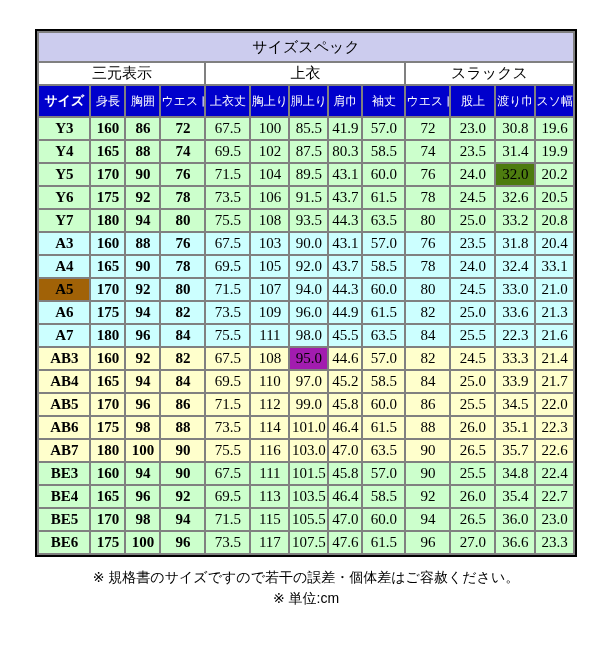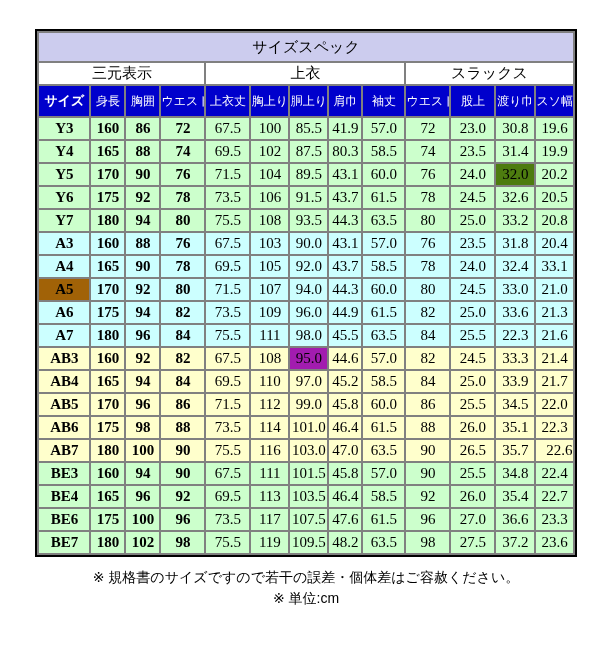--- a/index.html
+++ b/index.html
@@ -302,21 +302,21 @@
           <td class="cell b" style="background: rgb(255, 255, 204);">100</td>
           <td class="cell b" style="background: rgb(255, 255, 204);">90</td>
           <td class="cell" style="background: rgb(255, 255, 204);">75.5</td>
           <td class="cell" style="background: rgb(255, 255, 204);">116</td>
           <td class="cell" style="background: rgb(255, 255, 204);">103.0</td>
           <td class="cell" style="background: rgb(255, 255, 204);">47.0</td>
           <td class="cell" style="background: rgb(255, 255, 204);">63.5</td>
           <td class="cell" style="background: rgb(255, 255, 204);">90</td>
           <td class="cell" style="background: rgb(255, 255, 204);">26.5</td>
           <td class="cell" style="background: rgb(255, 255, 204);">35.7</td>
-          <td class="cell" style="background: rgb(255, 255, 204); text-align: right;">22.6</td>
+          <td class="cell" style="background: rgb(255, 255, 204);">22.6</td>
         </tr>
         <tr>
           <td class="cell b" style="background: rgb(204, 255, 204);">BE3</td>
           <td class="cell b" style="background: rgb(204, 255, 204);">160</td>
           <td class="cell b" style="background: rgb(204, 255, 204);">94</td>
           <td class="cell b" style="background: rgb(204, 255, 204);">90</td>
           <td class="cell" style="background: rgb(204, 255, 204);">67.5</td>
           <td class="cell" style="background: rgb(204, 255, 204);">111</td>
           <td class="cell" style="background: rgb(204, 255, 204);">101.5</td>
           <td class="cell" style="background: rgb(204, 255, 204);">45.8</td>
@@ -335,48 +335,48 @@
           <td class="cell" style="background: rgb(204, 255, 204);">113</td>
           <td class="cell" style="background: rgb(204, 255, 204);">103.5</td>
           <td class="cell" style="background: rgb(204, 255, 204);">46.4</td>
           <td class="cell" style="background: rgb(204, 255, 204);">58.5</td>
           <td class="cell" style="background: rgb(204, 255, 204);">92</td>
           <td class="cell" style="background: rgb(204, 255, 204);">26.0</td>
           <td class="cell" style="background: rgb(204, 255, 204);">35.4</td>
           <td class="cell" style="background: rgb(204, 255, 204);">22.7</td>
         </tr>
         <tr>
+          <td class="cell b" style="background: rgb(204, 255, 204);">BE5</td>
+          <td class="cell b" style="background: rgb(204, 255, 204);">170</td>
+          <td class="cell b" style="background: rgb(204, 255, 204);">98</td>
+          <td class="cell b" style="background: rgb(204, 255, 204);">94</td>
+          <td class="cell" style="background: rgb(204, 255, 204);">71.5</td>
+          <td class="cell" style="background: rgb(204, 255, 204);">115</td>
+          <td class="cell" style="background: rgb(204, 255, 204);">105.5</td>
+          <td class="cell" style="background: rgb(204, 255, 204);">47.0</td>
+          <td class="cell" style="background: rgb(204, 255, 204);">60.0</td>
+          <td class="cell" style="background: rgb(204, 255, 204);">94</td>
+          <td class="cell" style="background: rgb(204, 255, 204);">26.5</td>
+          <td class="cell" style="background: rgb(204, 255, 204);">36.0</td>
+          <td class="cell" style="background: rgb(204, 255, 204);">23.0</td>
+        </tr>
+        <tr>
           <td class="cell b" style="background: rgb(204, 255, 204);">BE6</td>
           <td class="cell b" style="background: rgb(204, 255, 204);">175</td>
           <td class="cell b" style="background: rgb(204, 255, 204);">100</td>
           <td class="cell b" style="background: rgb(204, 255, 204);">96</td>
           <td class="cell" style="background: rgb(204, 255, 204);">73.5</td>
           <td class="cell" style="background: rgb(204, 255, 204);">117</td>
           <td class="cell" style="background: rgb(204, 255, 204);">107.5</td>
           <td class="cell" style="background: rgb(204, 255, 204);">47.6</td>
           <td class="cell" style="background: rgb(204, 255, 204);">61.5</td>
           <td class="cell" style="background: rgb(204, 255, 204);">96</td>
           <td class="cell" style="background: rgb(204, 255, 204);">27.0</td>
           <td class="cell" style="background: rgb(204, 255, 204);">36.6</td>
           <td class="cell" style="background: rgb(204, 255, 204);">23.3</td>
         </tr>
-        <tr>
-          <td class="cell b" style="background: rgb(204, 255, 204);">BE7</td>
-          <td class="cell b" style="background: rgb(204, 255, 204);">180</td>
-          <td class="cell b" style="background: rgb(204, 255, 204);">102</td>
-          <td class="cell b" style="background: rgb(204, 255, 204);">98</td>
-          <td class="cell" style="background: rgb(204, 255, 204);">75.5</td>
-          <td class="cell" style="background: rgb(204, 255, 204);">119</td>
-          <td class="cell" style="background: rgb(204, 255, 204);">109.5</td>
-          <td class="cell" style="background: rgb(204, 255, 204);">48.2</td>
-          <td class="cell" style="background: rgb(204, 255, 204);">63.5</td>
-          <td class="cell" style="background: rgb(204, 255, 204);">98</td>
-          <td class="cell" style="background: rgb(204, 255, 204);">27.5</td>
-          <td class="cell" style="background: rgb(204, 255, 204);">37.2</td>
-          <td class="cell" style="background: rgb(204, 255, 204);">23.6</td>
-        </tr>
       </tbody>
   </table>
   <div class="notes">
     <div>※ 規格書のサイズですので若干の誤差・個体差はご容赦ください。</div>
     <div>※ 単位:cm</div>
   </div>
 </div>
 
 </body></html>

